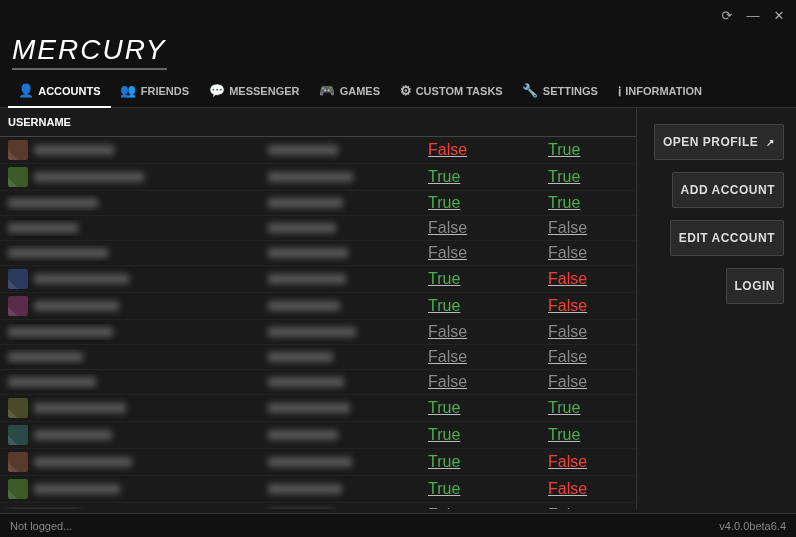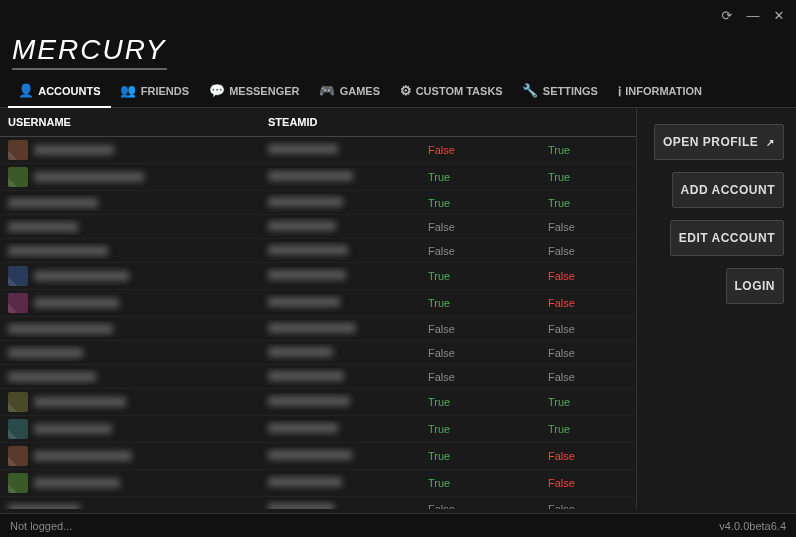--- a/index.html
+++ b/index.html
@@ -127,23 +127,24 @@
       display: grid;
       grid-template-columns: 260px 160px 120px 100px;
       border-bottom: 1px solid #222;
       cursor: pointer;
       min-height: 24px;
       align-items: center;
     }
 
     .table-cell {
       padding: 3px 8px;
-      font-size: 11px;
+      font-size: 16px;
       color: #bbb;
       overflow: hidden;
+      text-decoration: underline;
     }
 
     .blurred-block {
       display: inline-block;
       background: #555;
       border-radius: 2px;
       height: 10px;
       filter: blur(3px);
     }
 
@@ -258,21 +259,20 @@
       <span class="nav-icon">ℹ</span>
       <span>INFORMATION</span>
     </div>
   </div>
 
 <div class="main-content">
 
   <div class="table-area">
     <div class="table-header">
       <div class="table-header-cell">USERNAME</div>
-      <div class="table-header-cell">STEAMID</div>
     </div>
     <div class="table-body" id="table-body">
         <div class="table-row">
           <div class="table-cell avatar-cell">
             <div class="avatar-img" style="background: linear-gradient(45deg, rgba(255, 255, 255, 0.1) 25%, transparent 25%) rgb(90, 58, 42);"></div>
             <span class="blurred-block" style="width: 80px;"></span>
           </div>
           <div class="table-cell"><span class="blurred-block" style="width: 70px;"></span></div>
           <div class="table-cell"><span class="val-false">False</span></div>
           <div class="table-cell"><span class="val-true">True</span></div>

